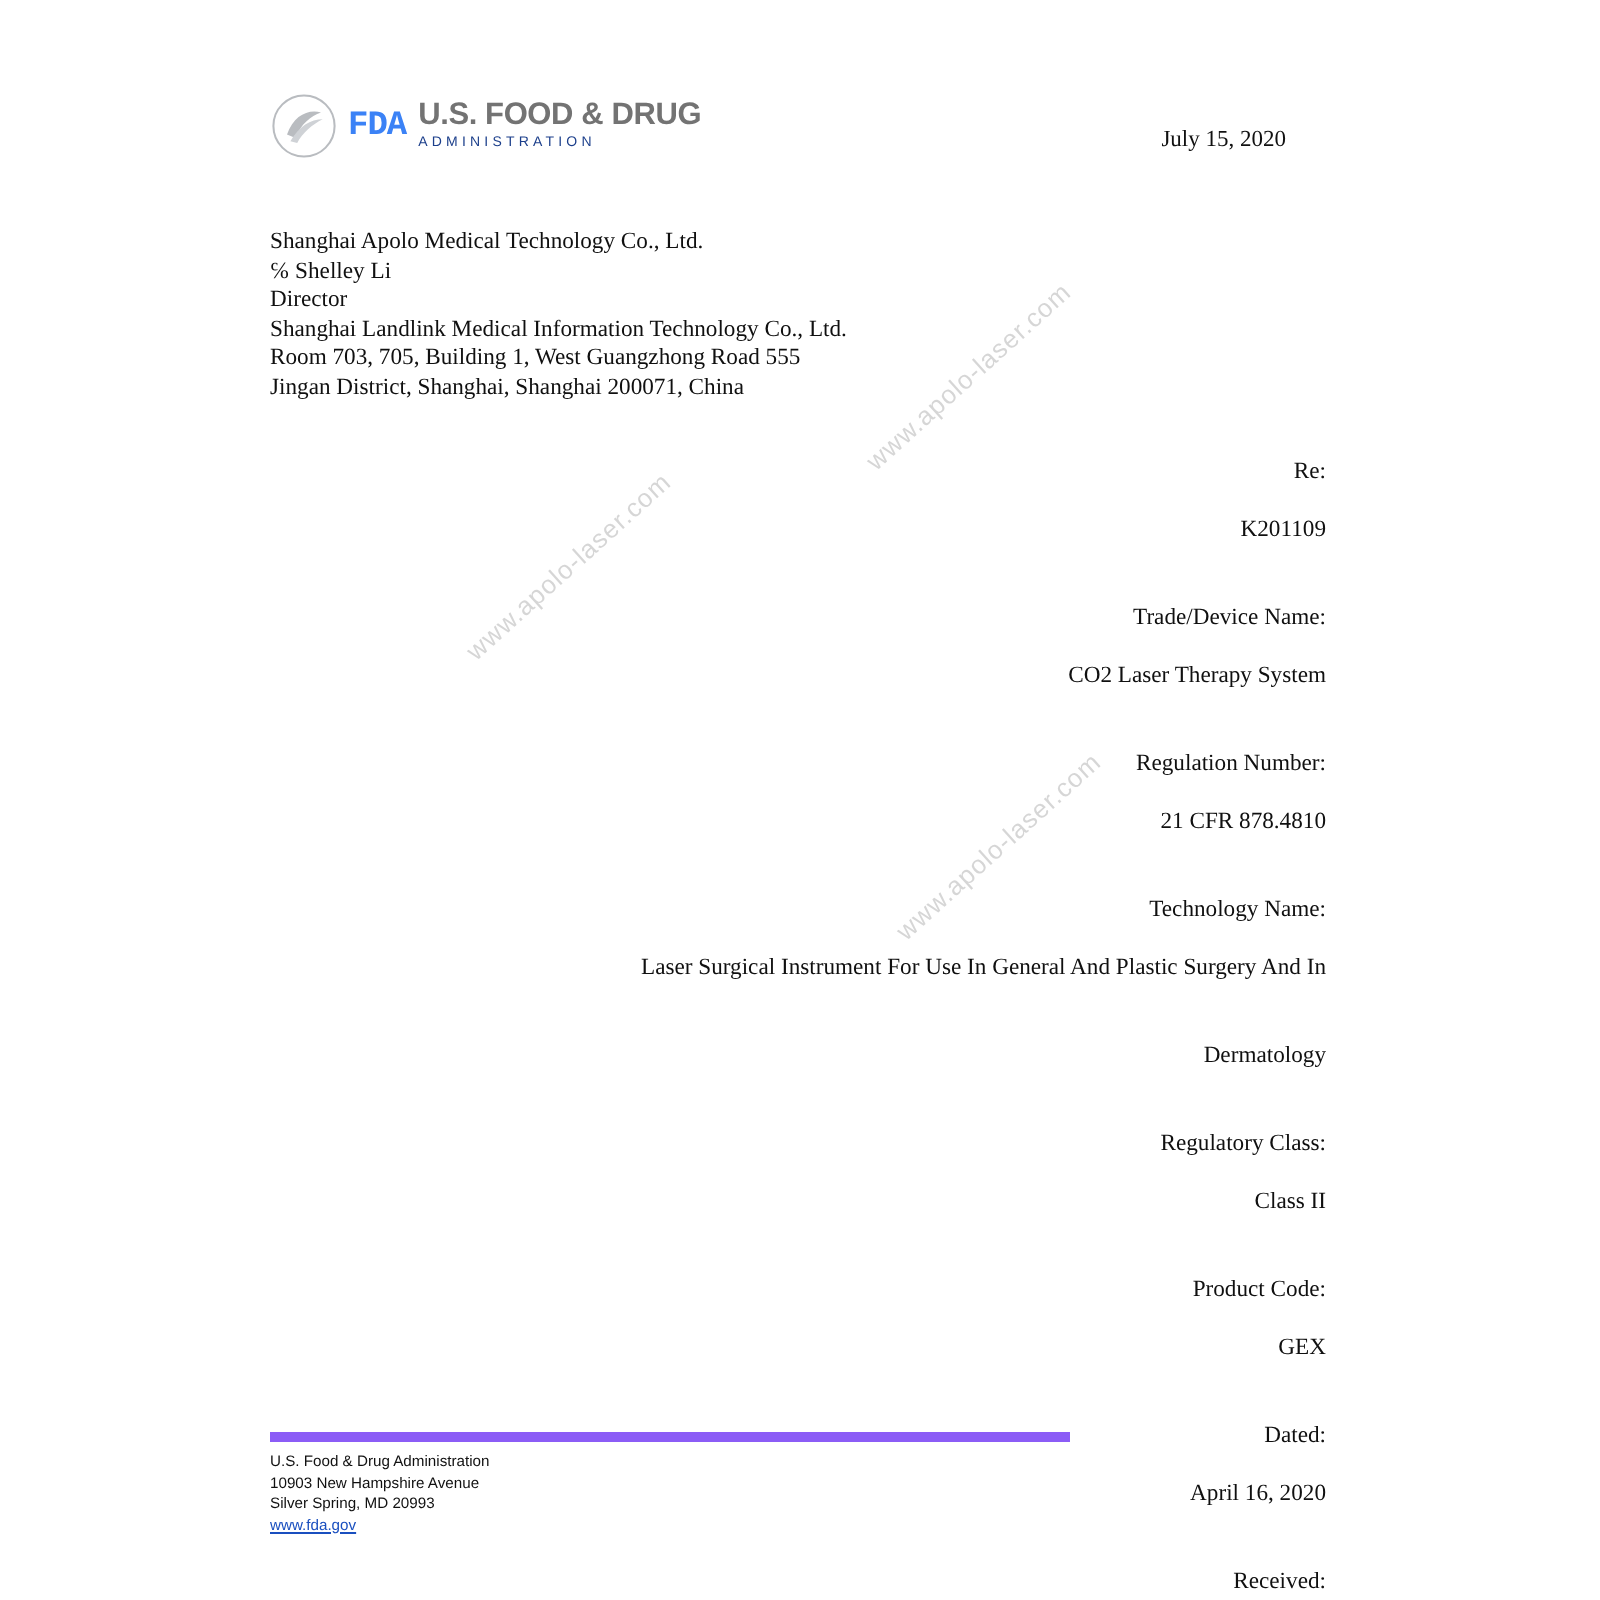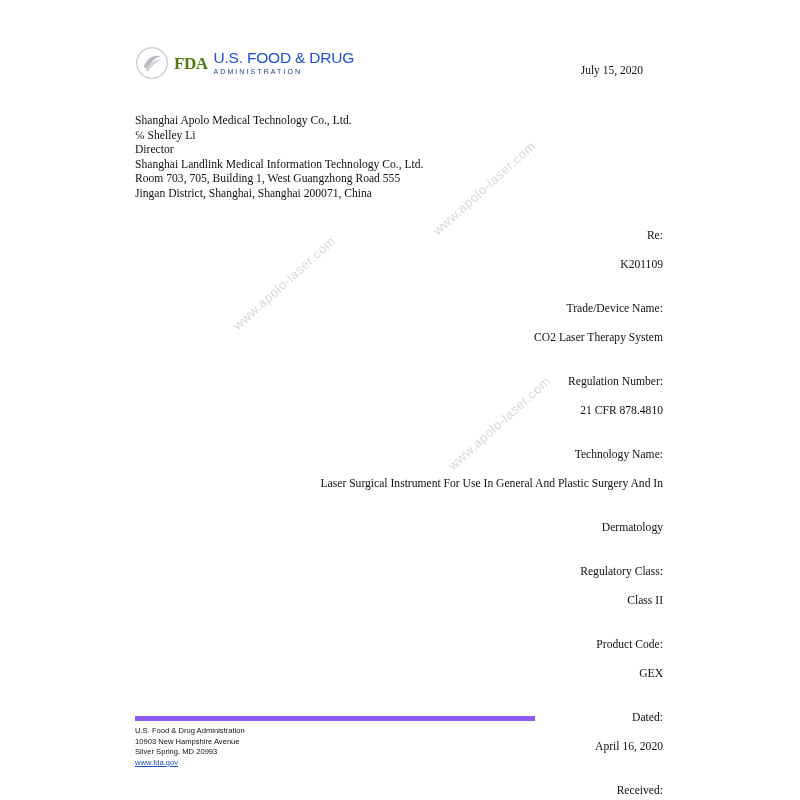--- a/index.html
+++ b/index.html
@@ -46,36 +46,36 @@
     display: flex;
     align-items: center;
   }
   .fda-seal {
     width: 34px;
     height: 34px;
     margin-right: 5px;
     flex: none;
   }
   .fda-mark {
-    font-family: Liberation Serif, serif;
+    font-family: Liberation Mono, monospace;
     font-weight: bold;
-    color: #4d7c0f;
+    color: #3b82f6;
     font-size: 17px;
     letter-spacing: -0.5px;
     line-height: 1;
     margin-right: 6px;
     margin-top: 1px;
   }
   .fda-wordmark {
     line-height: 1.05;
   }
   .fda-title {
     font-family: "Liberation Sans", sans-serif;
-    font-weight: normal;
-    color: #1d4ed8;
+    font-weight: bold;
+    color: #737373;
     font-size: 15.5px;
     letter-spacing: -0.2px;
   }
   .fda-sub {
     font-family: "Liberation Sans", sans-serif;
     color: #1c3f8b;
     font-size: 7px;
     letter-spacing: 2.1px;
     margin-top: 2px;
   }

